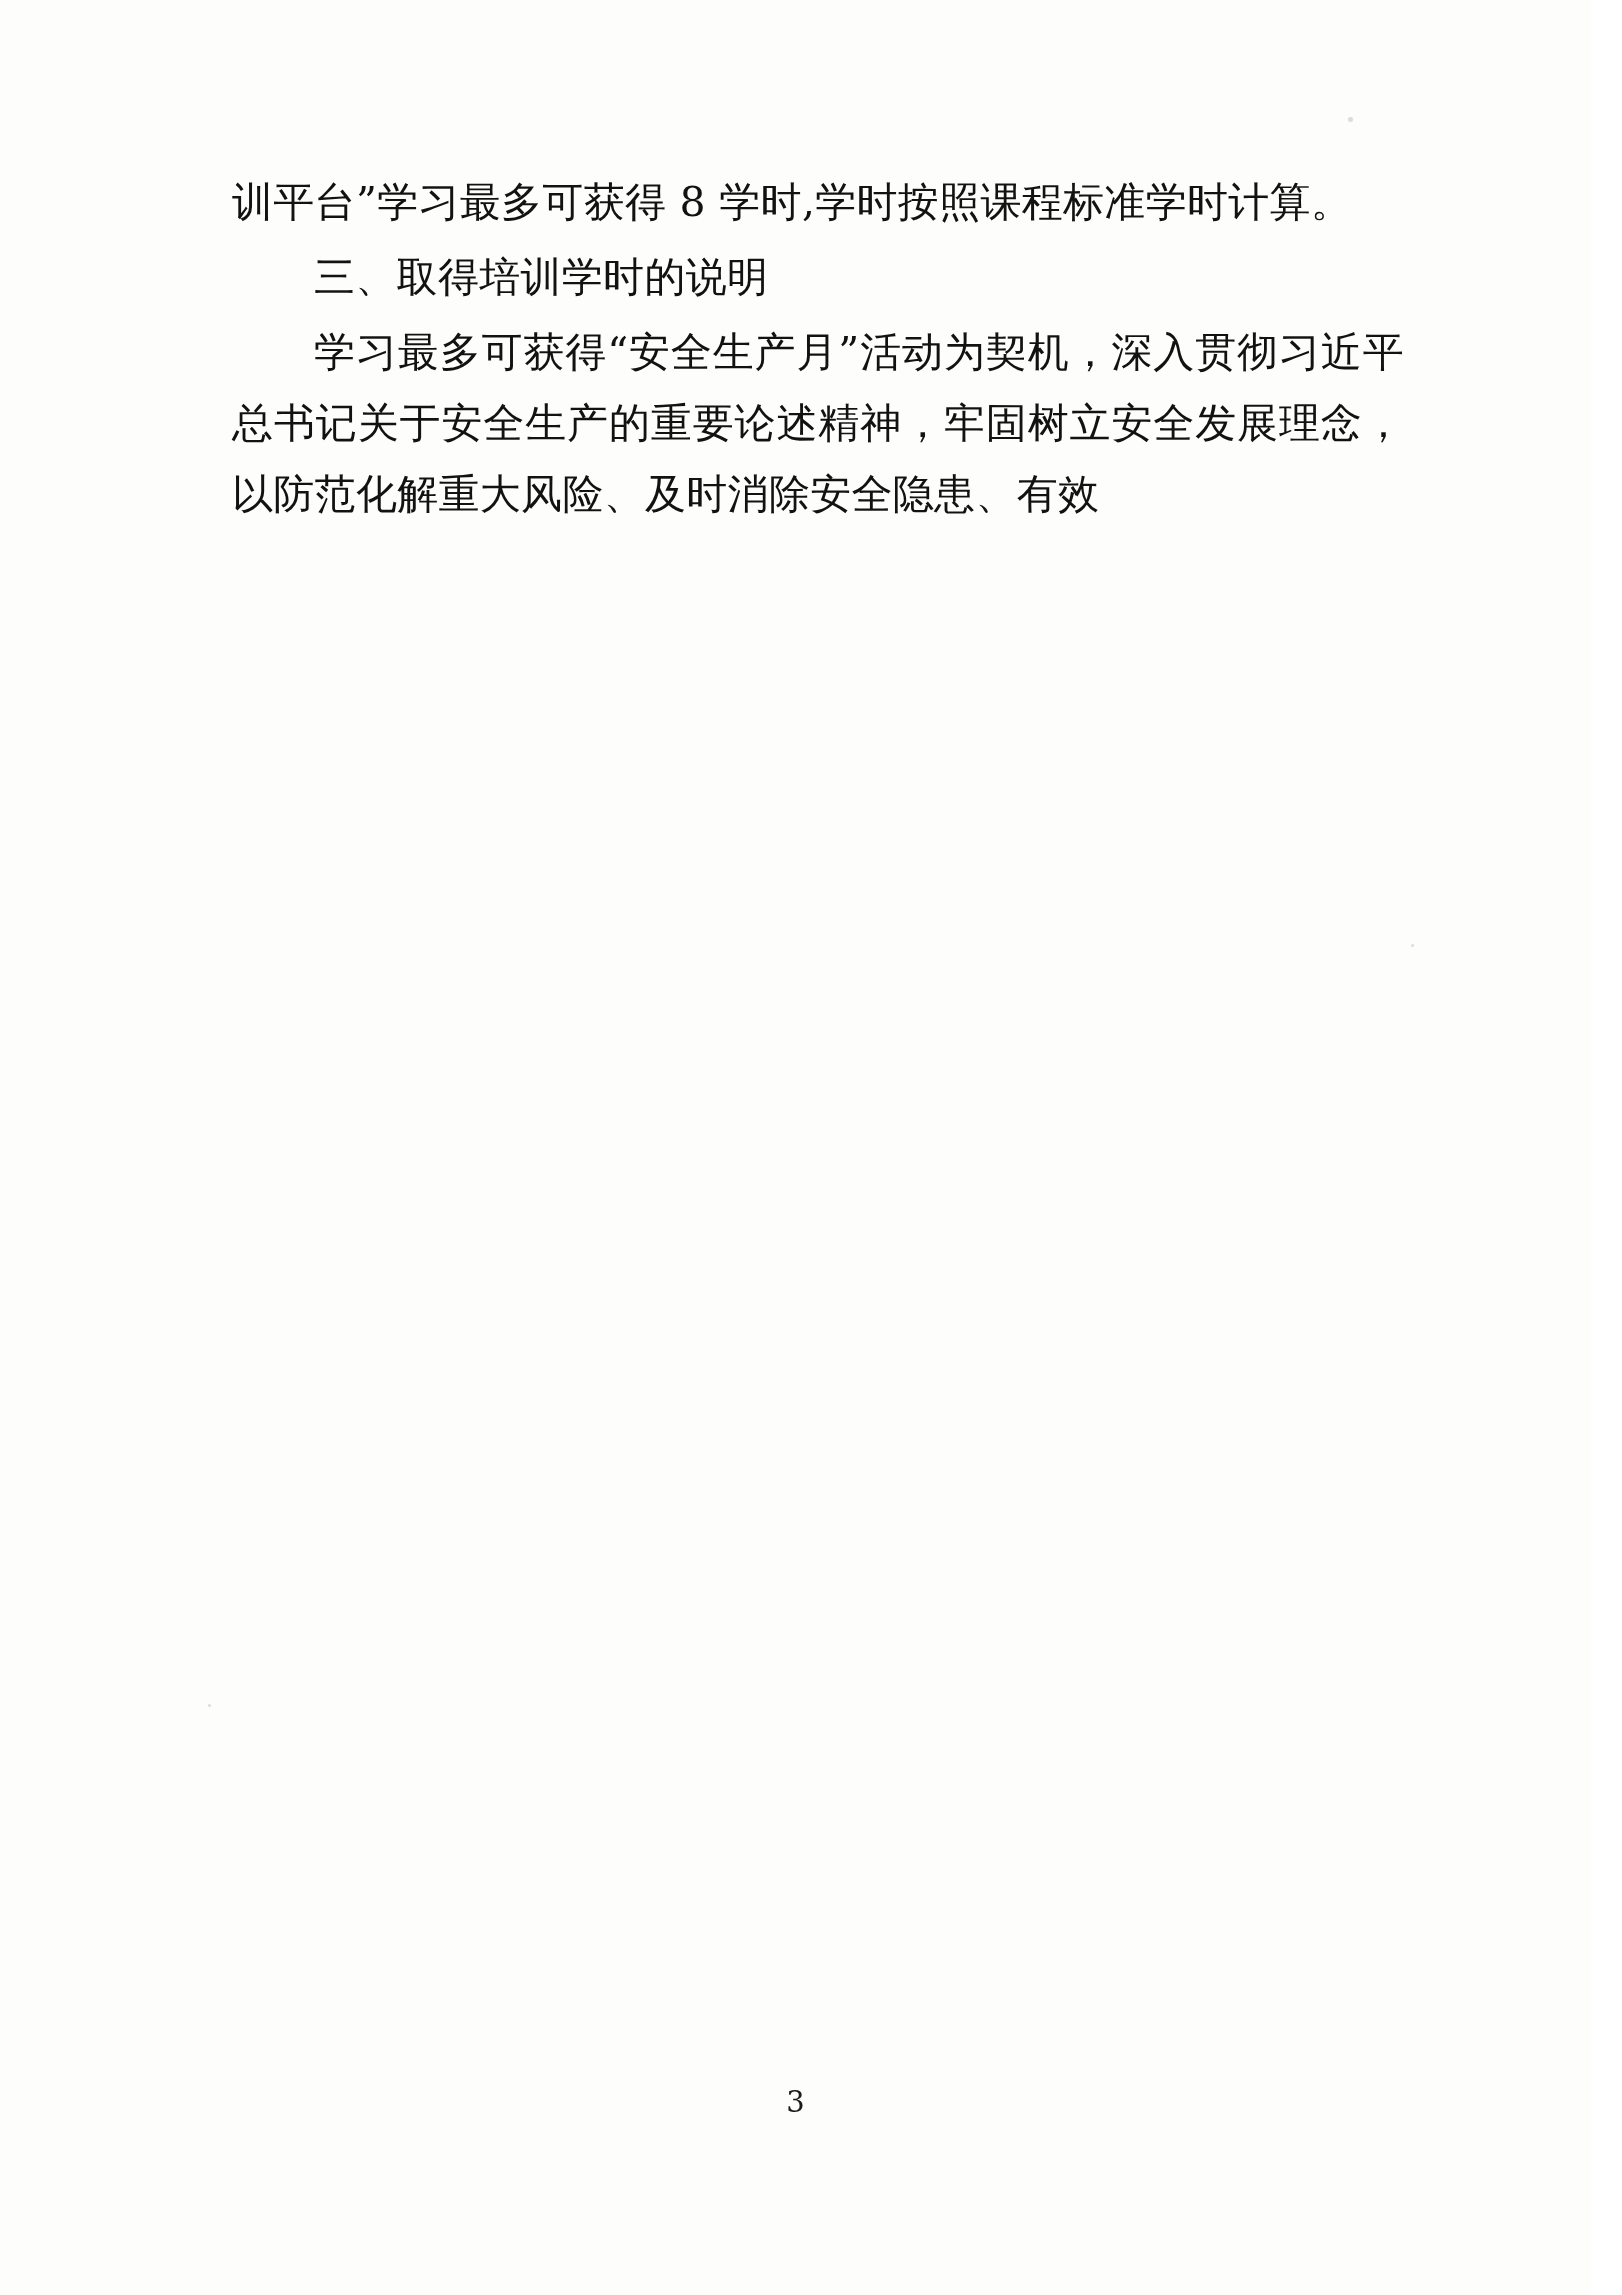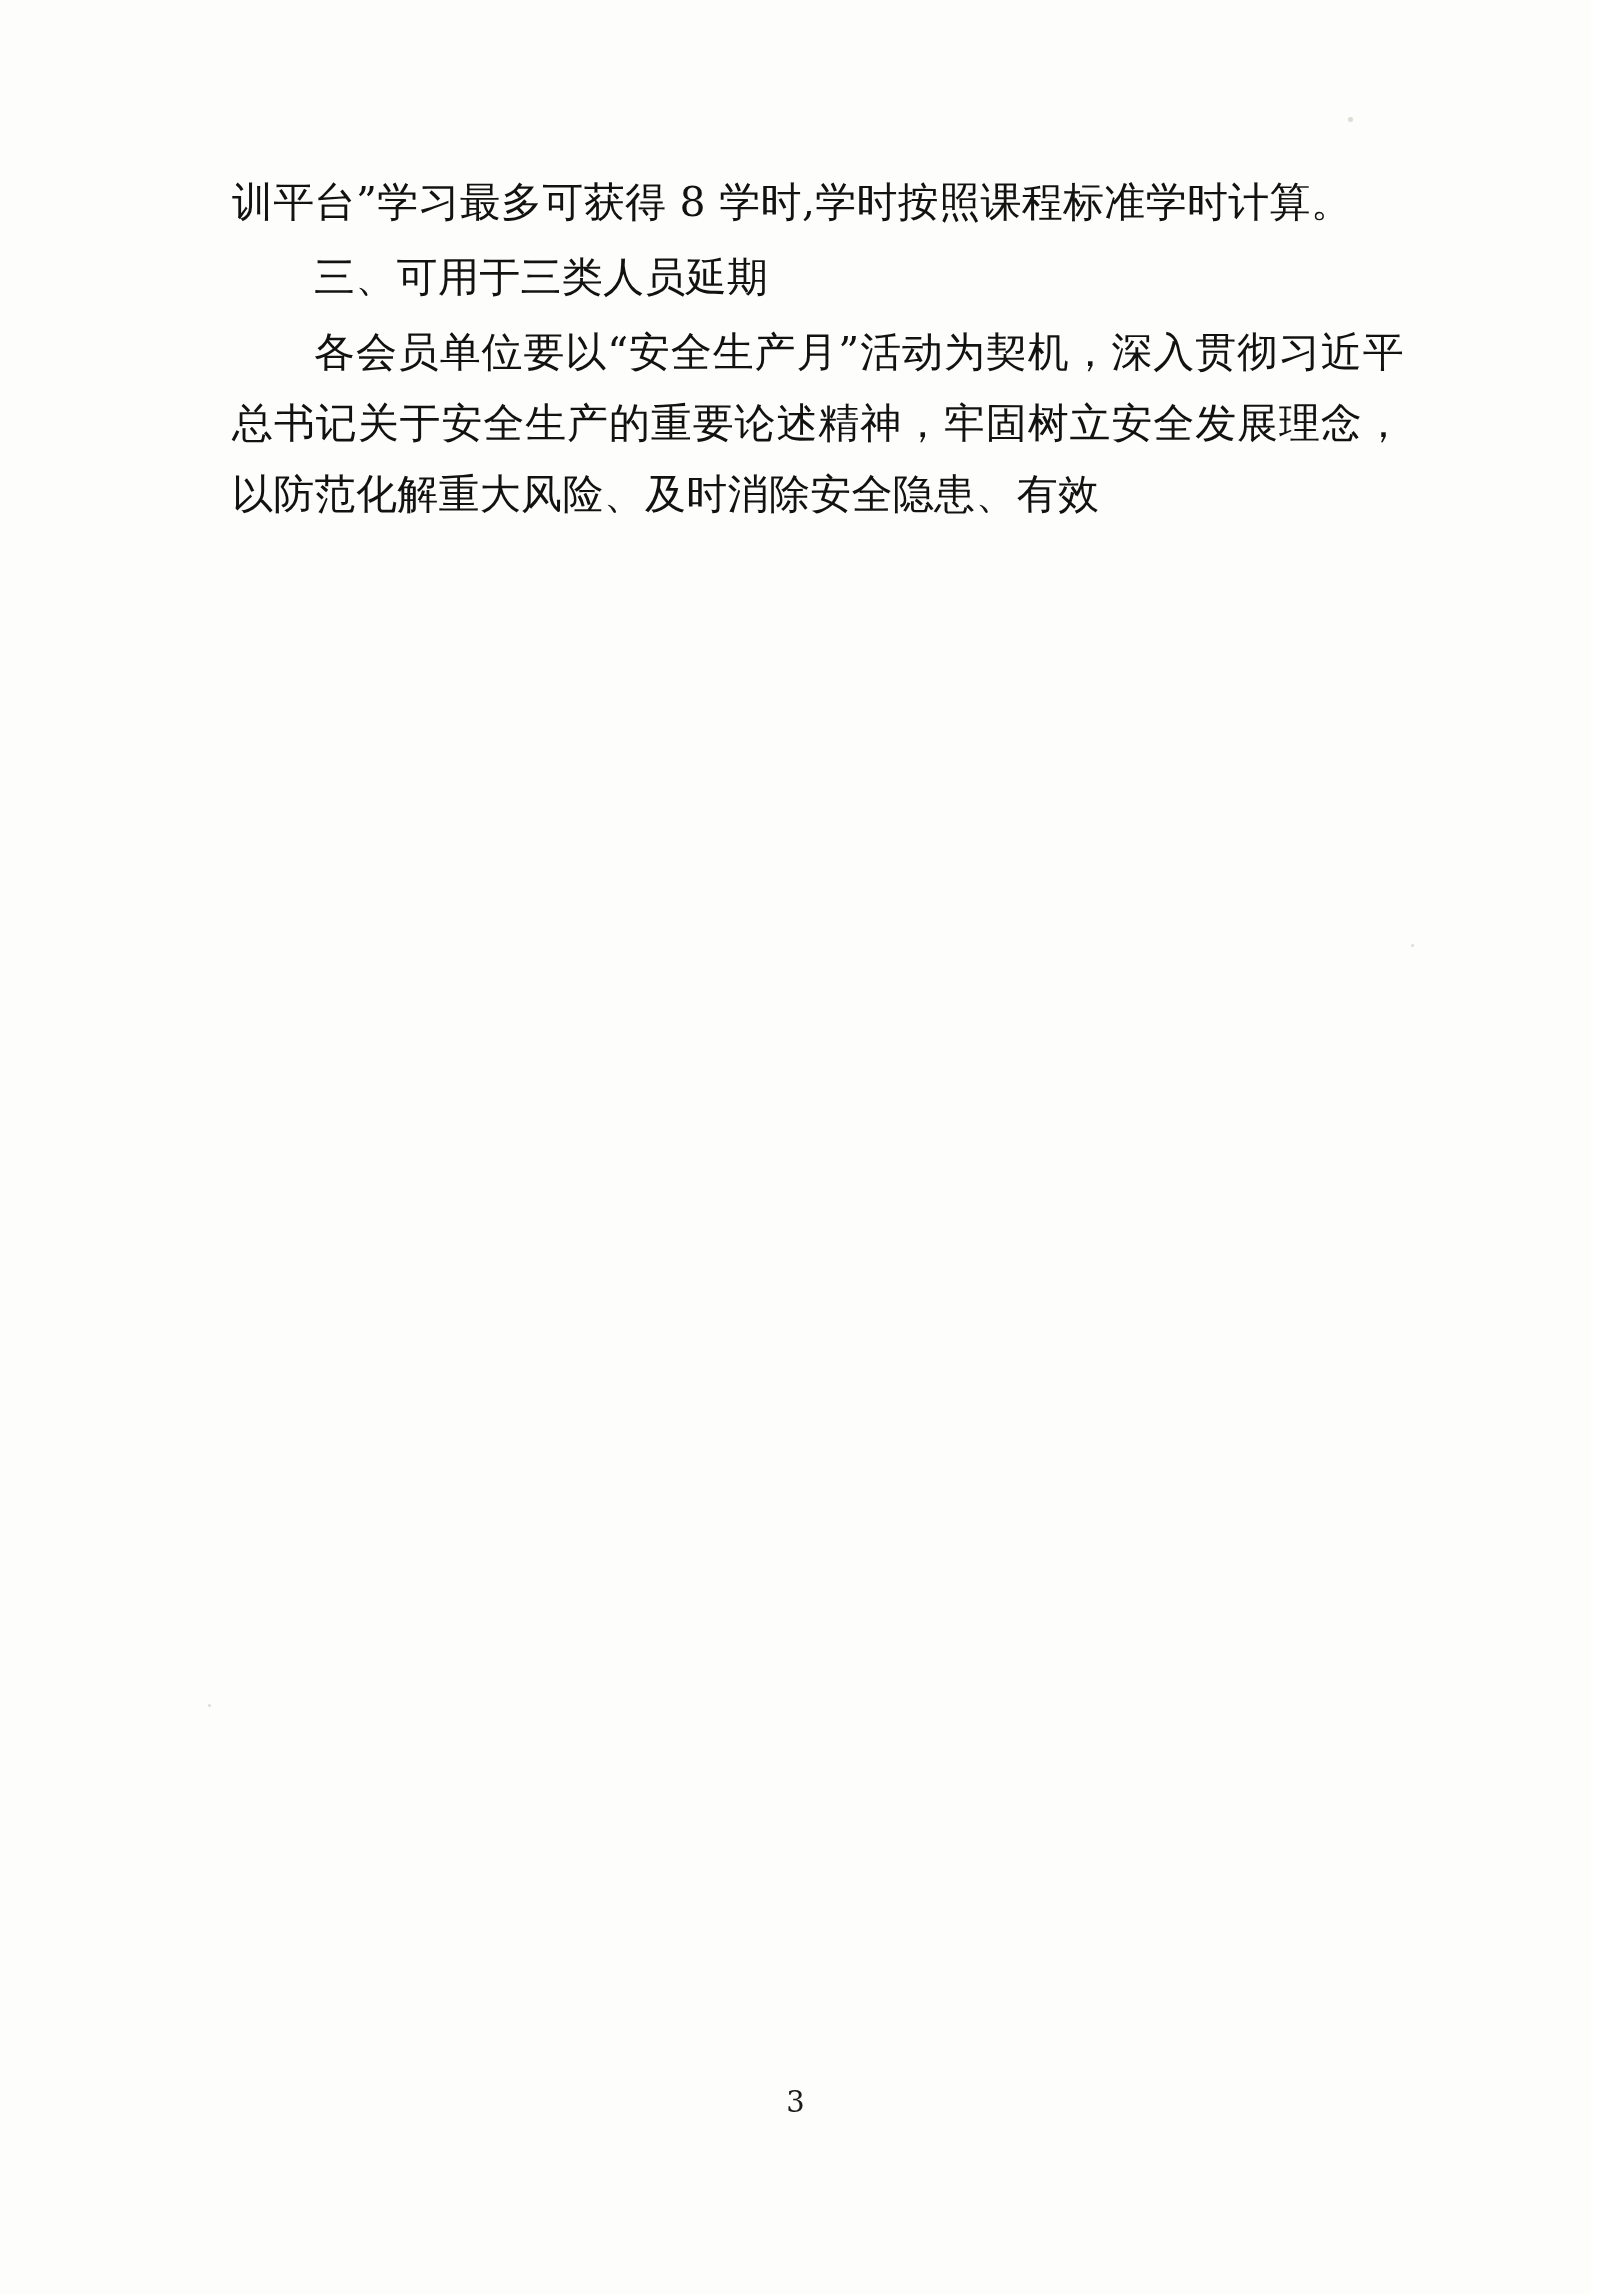--- a/index.html
+++ b/index.html
@@ -66,21 +66,21 @@
 
 <div class="page">
 
   <div class="speck" style="left:1348px; top:117px; width:4.6px; height:4.6px;"></div>
   <div class="speck" style="left:1411px; top:944px; width:3.3px; height:3.3px;"></div>
   <div class="speck" style="left:208px; top:1704px; width:3.3px; height:3.3px;"></div>
 
   <div class="page-inner">
     <div class="doc-body">
       <p class="para cont">训平台”学习最多可获得 8 学时,学时按照课程标准学时计算。</p>
-      <p class="para indent">三、可用于三类人员延期</p>
-      <p class="para indent">各会员单位要以“安全生产月”活动为契机，深入贯彻习近平总书记关于安全生产的重要论述精神，牢固树立安全发展理念，以防范化解重大风险、及时消除安全隐患、有效</p>
+      <p class="para indent">三、取得培训学时的说明</p>
+      <p class="para indent">学习最多可获得“安全生产月”活动为契机，深入贯彻习近平总书记关于安全生产的重要论述精神，牢固树立安全发展理念，以防范化解重大风险、及时消除安全隐患、有效</p>
     </div>
   </div>
 
   <div class="page-number">3</div>
 
 </div>
 
 
 </body></html>

